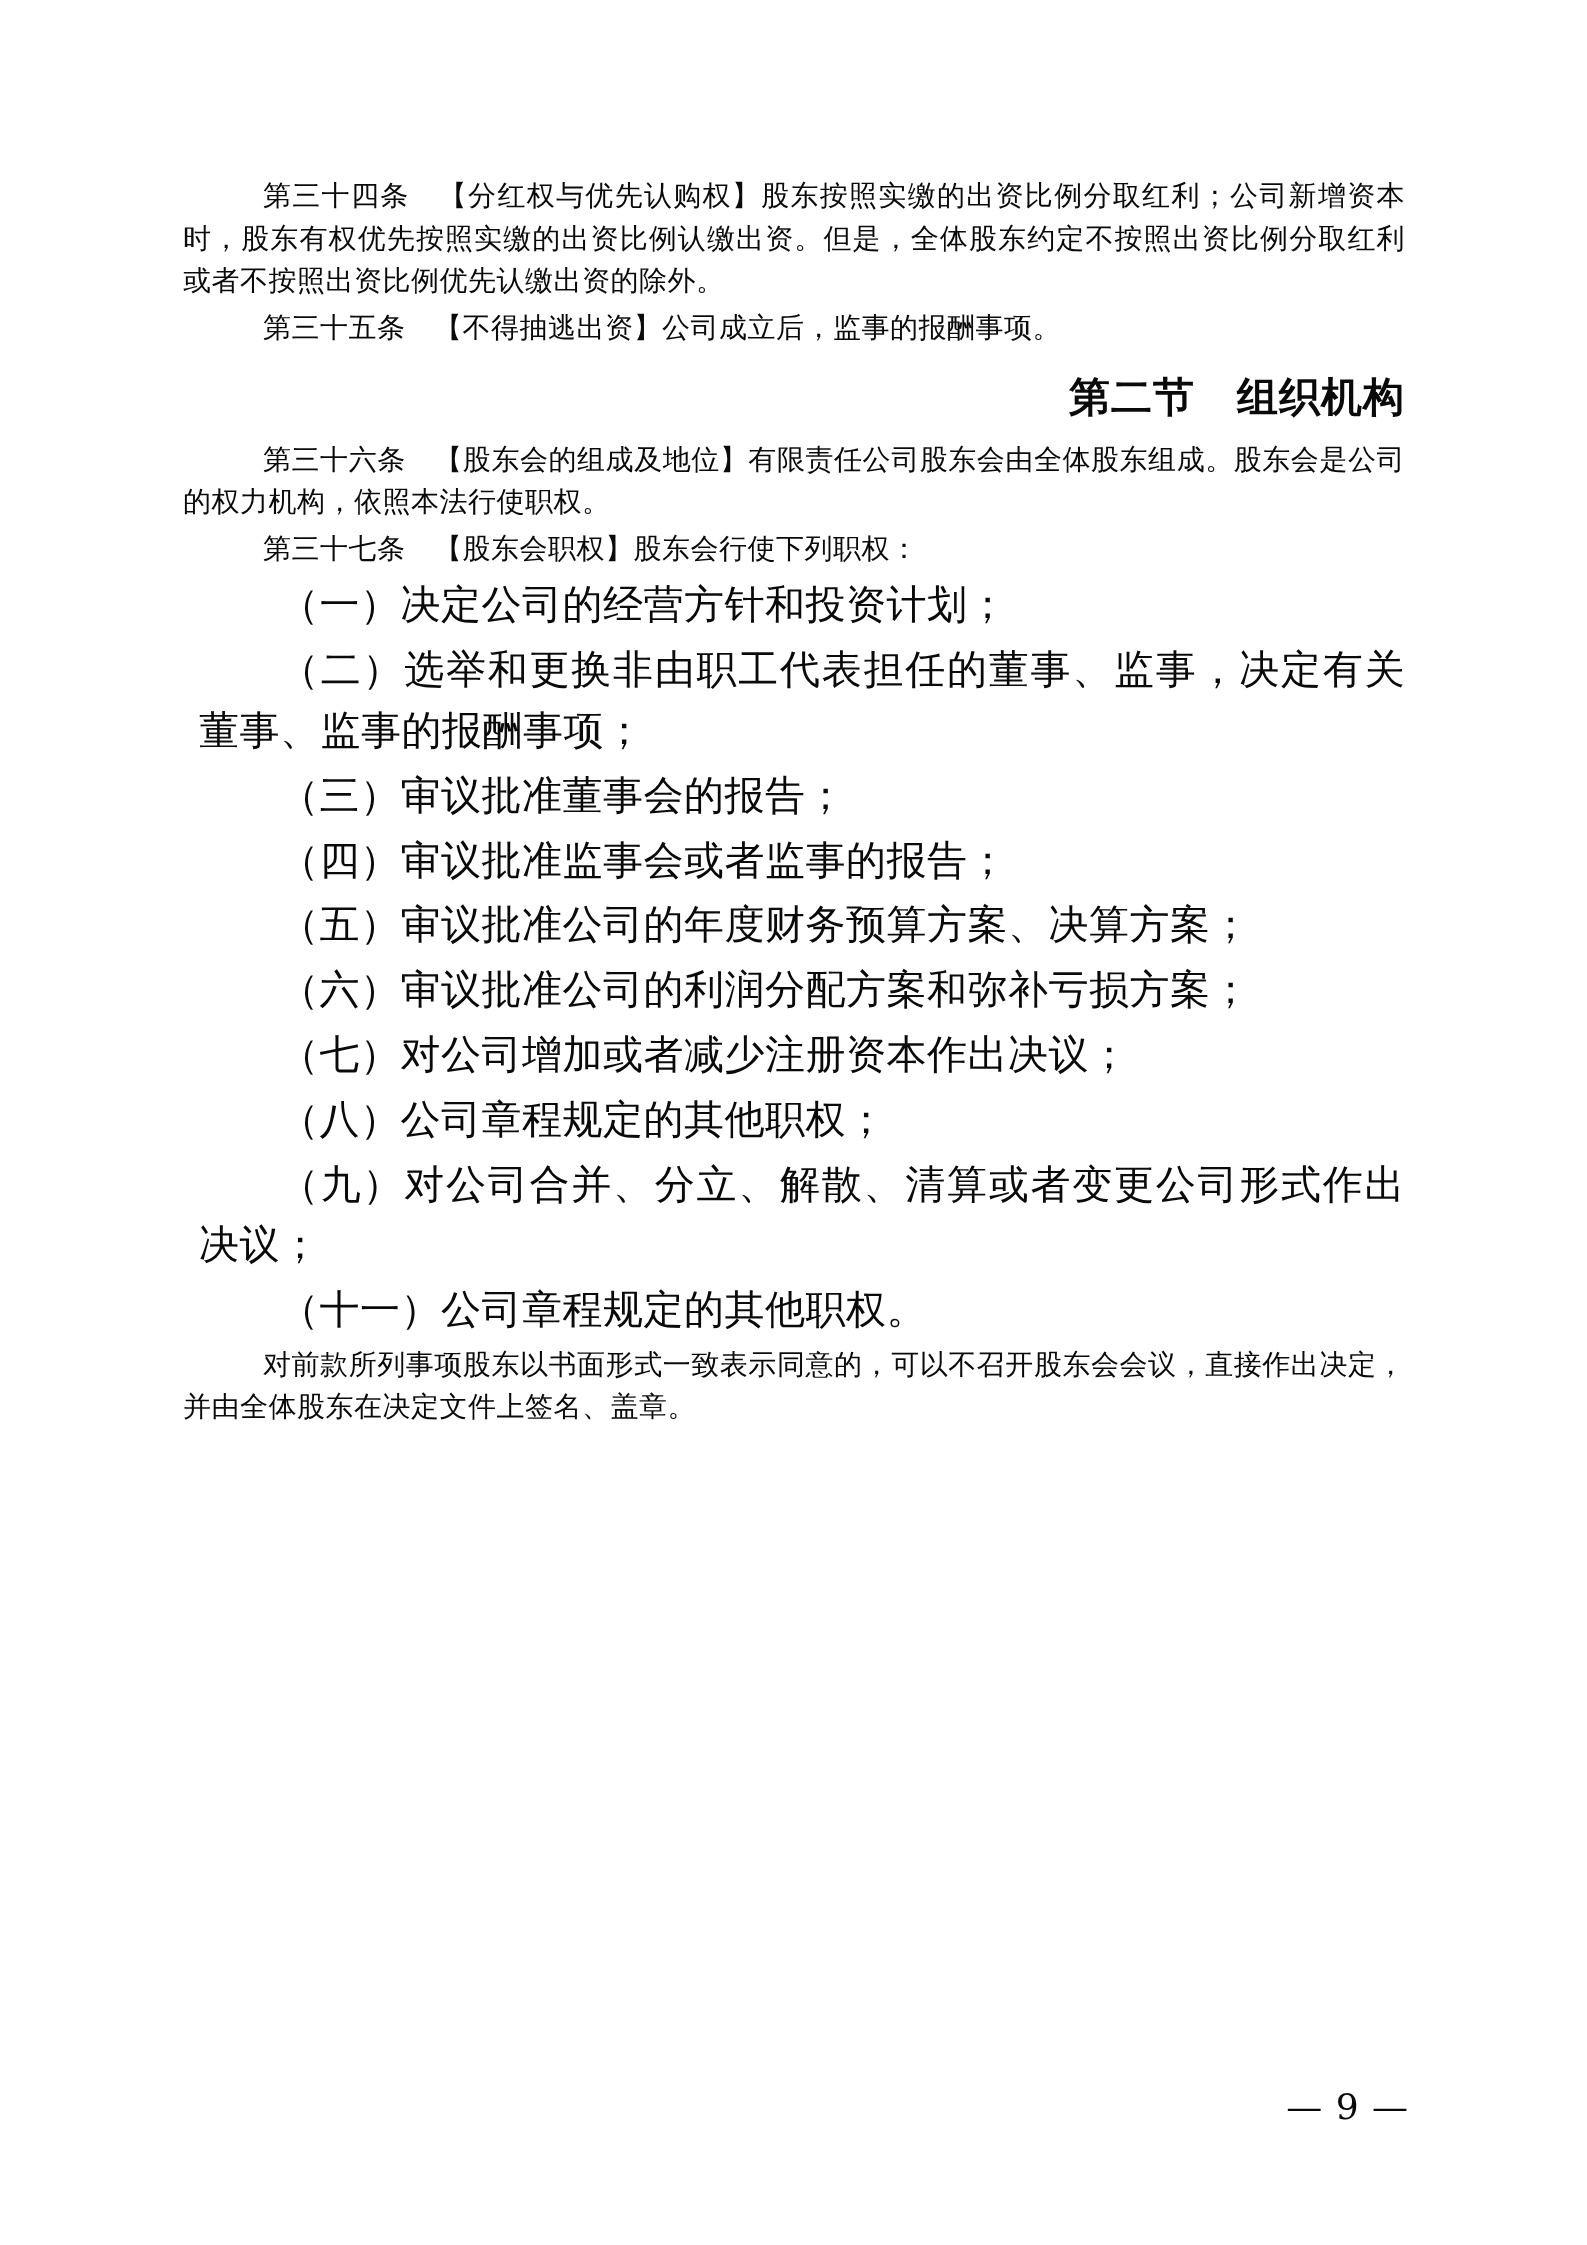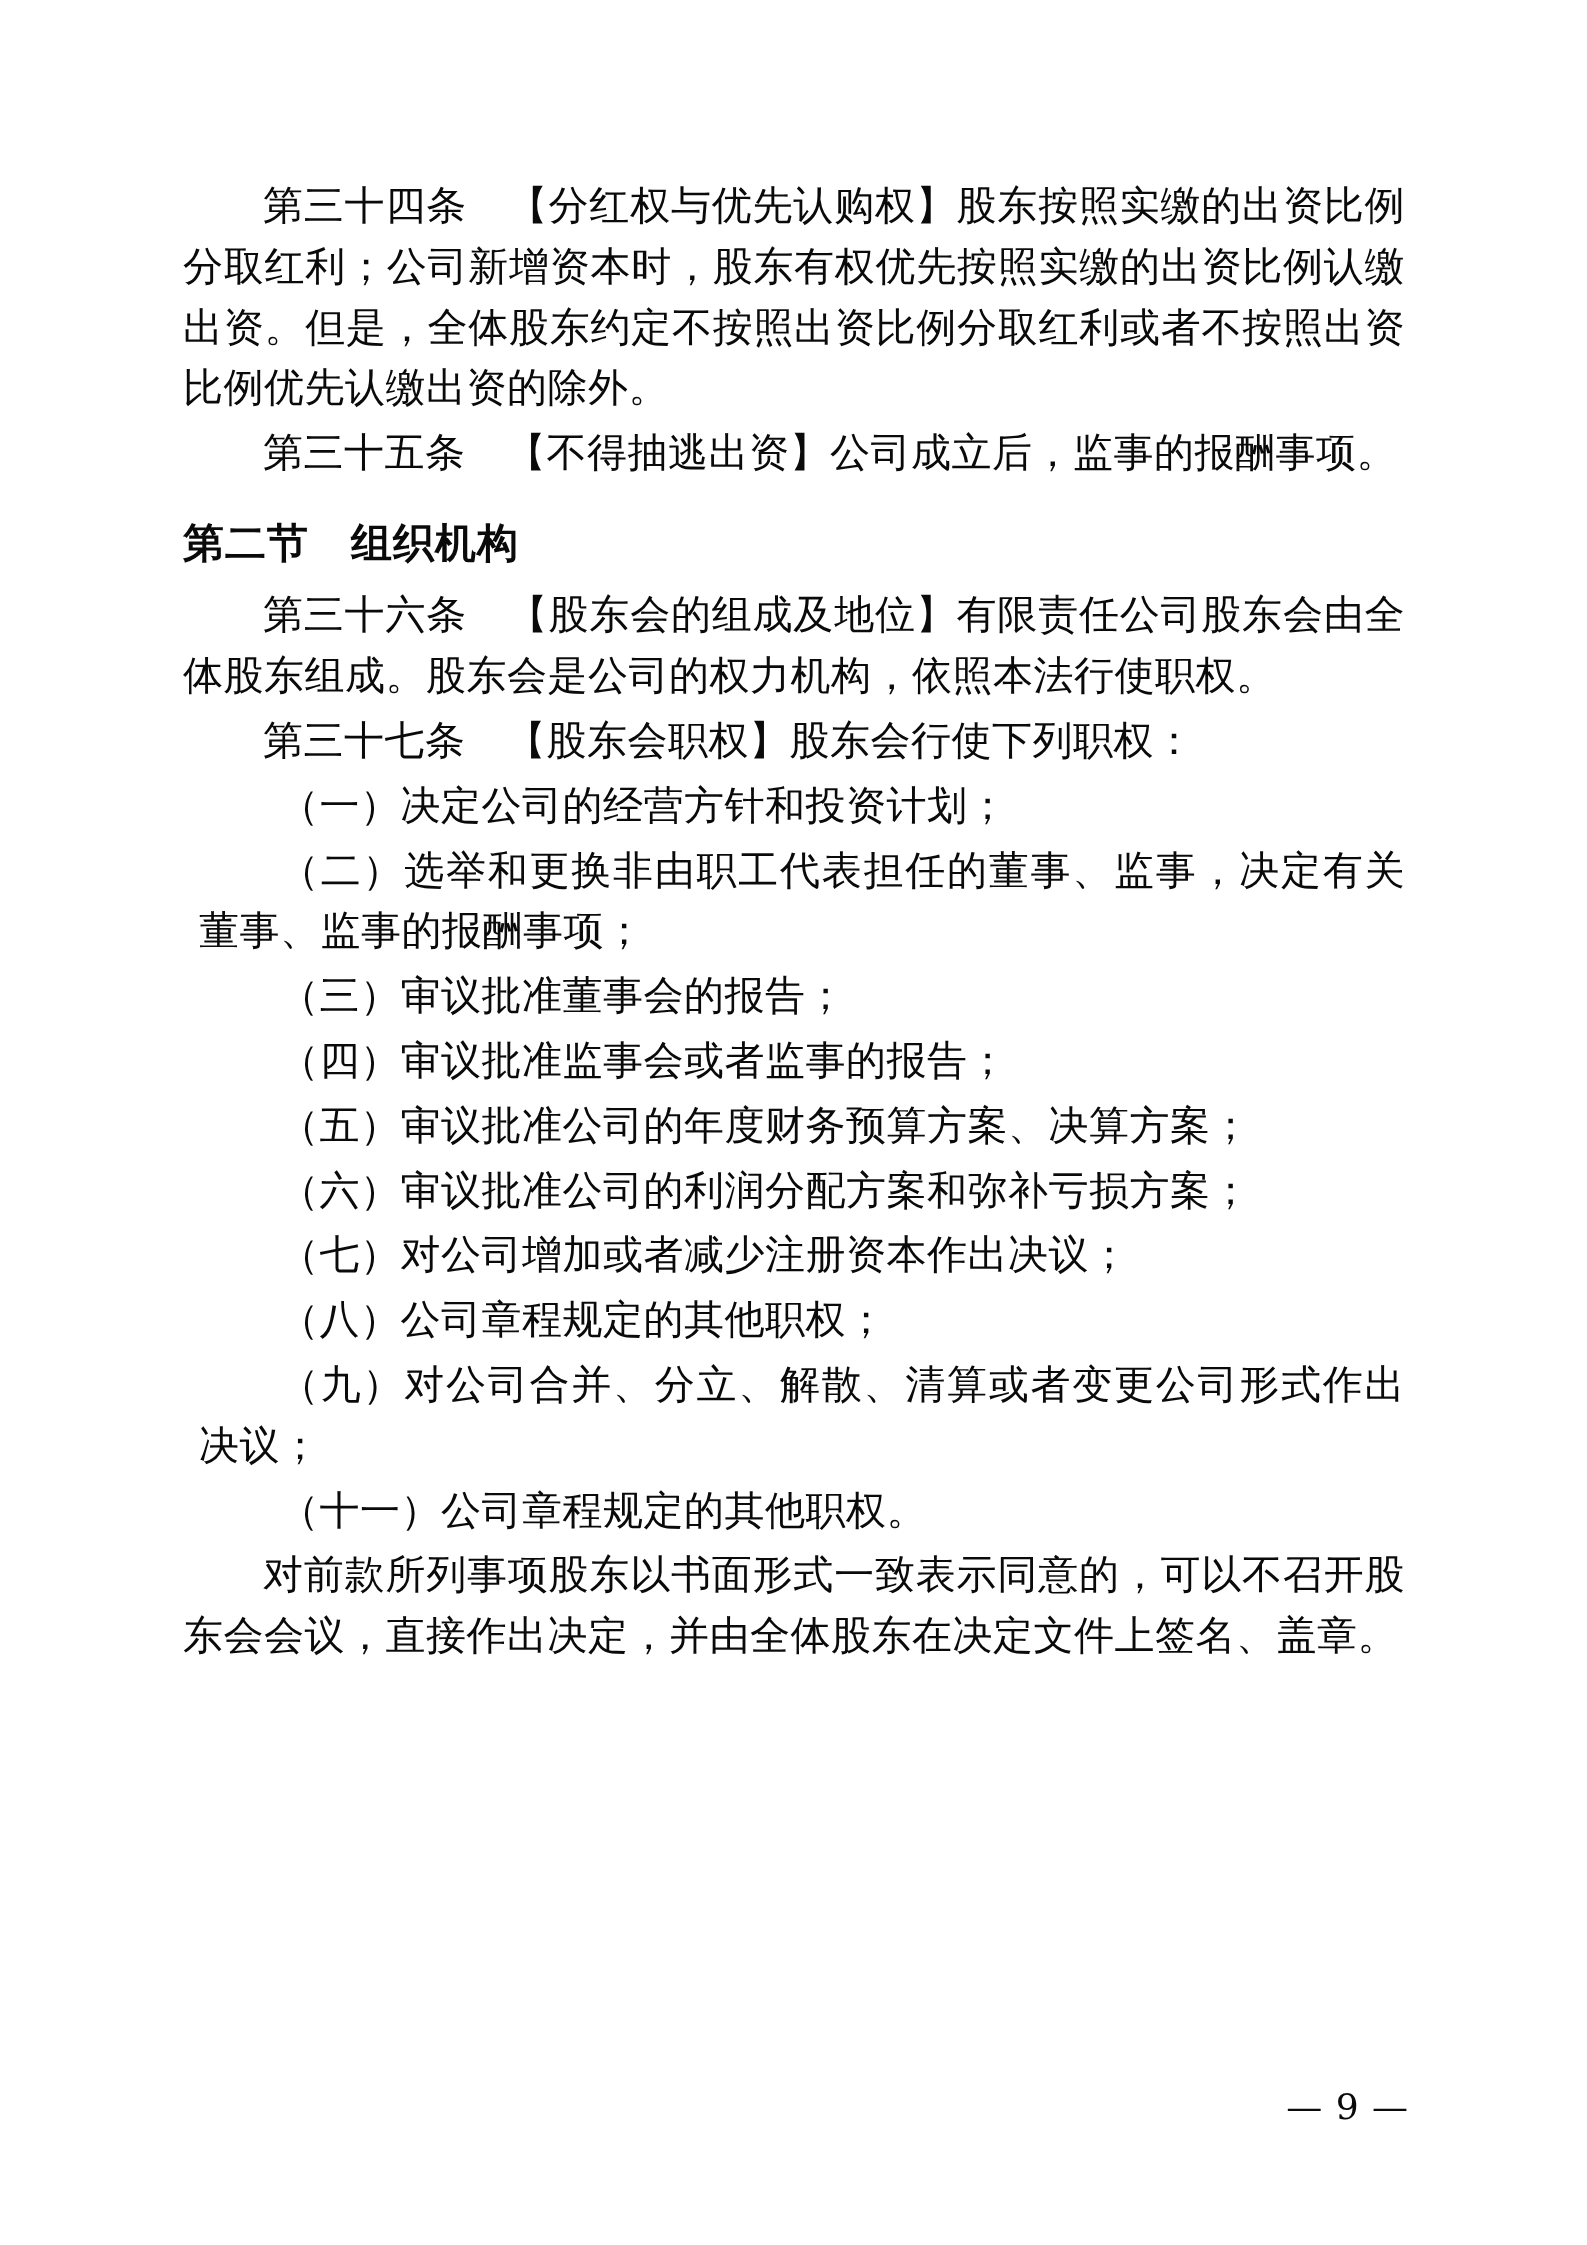--- a/index.html
+++ b/index.html
@@ -17,37 +17,37 @@
     color: #0a0a0a;
     overflow: hidden;
   }
   .content {
     position: absolute;
     left: 183px;
     top: 175px;
     width: 1222px;
   }
   .para {
-    font-size: 40px;
+    font-size: 28px;
     line-height: 1.52;
     letter-spacing: 0.5px;
     text-align: justify;
     text-justify: inter-character;
     margin: 0 0 4px 0;
     text-indent: 80px;
   }
   .gap-after {
     margin-bottom: 10px;
   }
   .section-title {
     font-size: 41px;
     line-height: 1.5;
     font-weight: bold;
-    text-align: left;
-    margin: 30px 0 10px 0;
+    text-align: right;
+    margin: 18px 0 10px 0;
     letter-spacing: 1px;
     text-indent: 0;
   }
   .item {
     font-size: 40px;
     line-height: 1.52;
     letter-spacing: 0.5px;
     text-align: justify;
     text-justify: inter-character;
     margin: 0 0 4px 16px;

